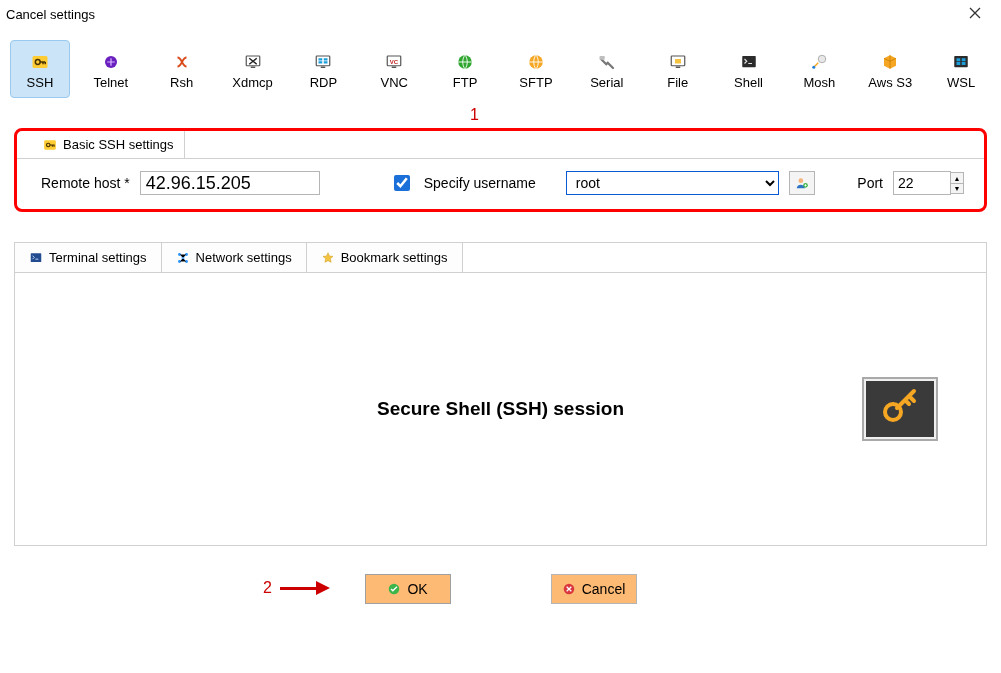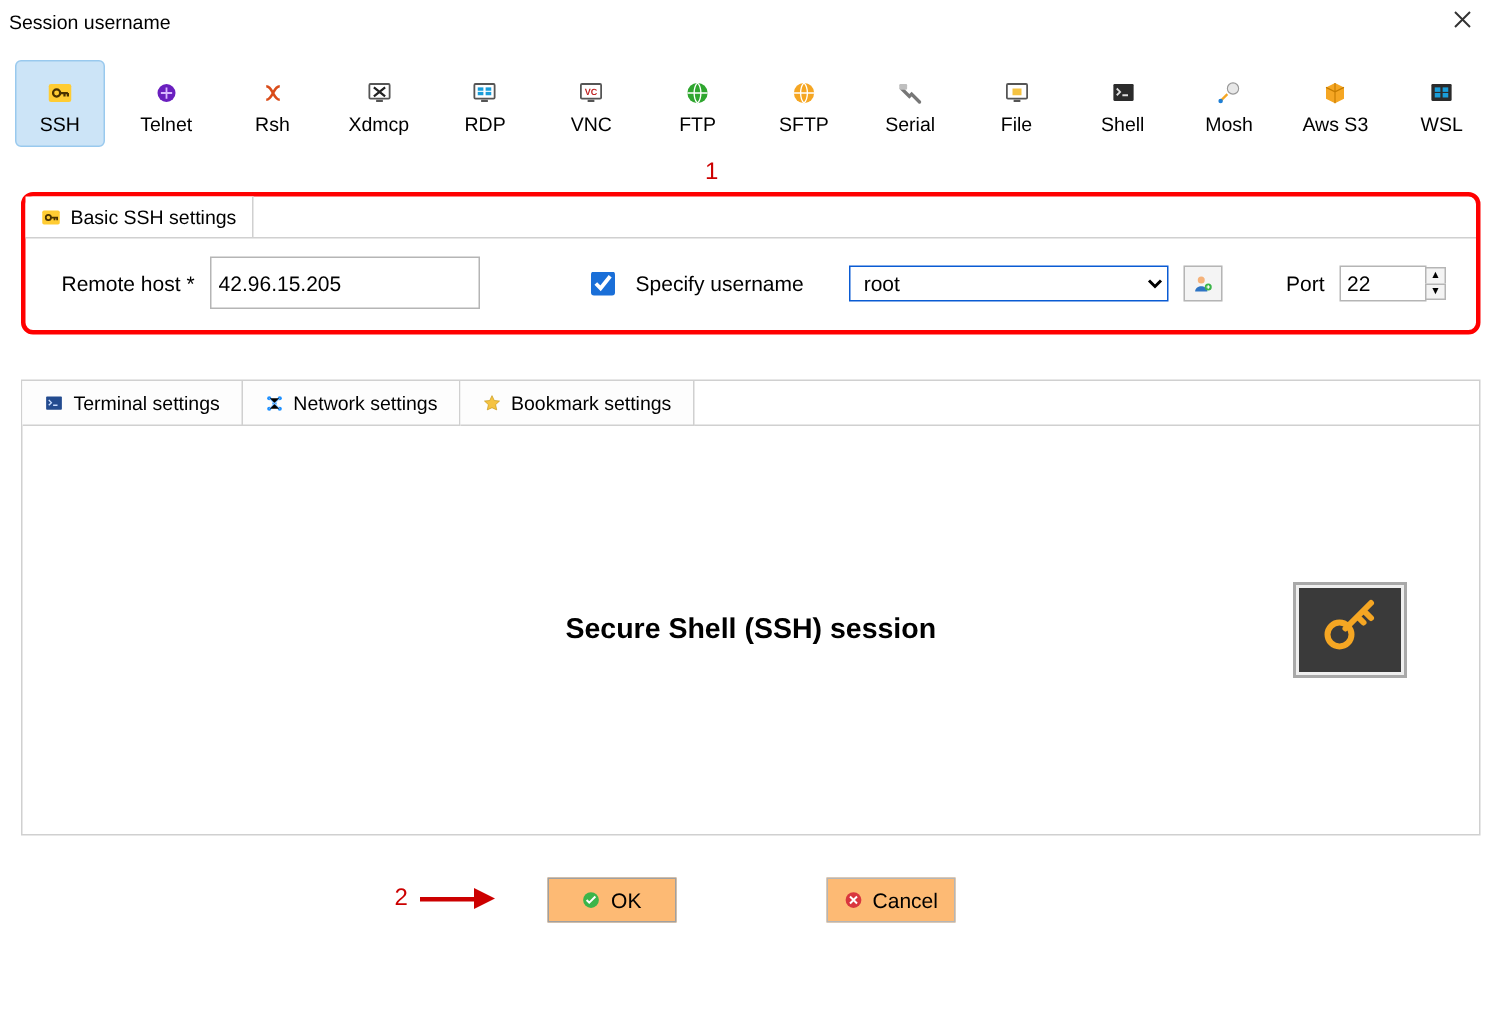--- a/index.html
+++ b/index.html
@@ -83,33 +83,34 @@
     border-bottom: 1px solid #d0d0d0;
   }
   .basic-panel .tab {
     display: flex;
     align-items: center;
     gap: 6px;
     padding: 6px 10px;
     background: #fff;
     border-right: 1px solid #d0d0d0;
     font-size: 13px;
+    margin-left: 16px;
   }
   .basic-panel .body {
     display: flex;
     align-items: center;
     padding: 12px 20px 14px 24px;
     gap: 10px;
   }
   .field-label { font-size: 14px; }
   .text-input {
-    height: 35px;
+    height: 24px;
     border: 1px solid #b5b5b5;
     padding: 0 5px;
-    font-size: 14px;
+    font-size: 18px;
     background: #fff;
   }
   .remote-host-input { width: 180px; }
   .chk {
     width: 16px; height: 16px; accent-color: #1a6fd8;
     margin: 0 4px 0 0;
   }
   .username-select {
     height: 24px;
     width: 213px;
@@ -239,21 +240,21 @@
   
   .ic { width:18px; height:18px; display:inline-flex; align-items:center; justify-content:center; }
   .ic svg { width:18px; height:18px; }
   .mini-ic { width:14px; height:14px; display:inline-flex; align-items:center; justify-content:center; }
   .mini-ic svg { width:14px; height:14px; }
 </style>
 </head>
 <body>
 
 <div class="titlebar">
-  <span>Session username</span>
+  <span>Cancel settings</span>
   <div class="close-btn">
     <span>
       <svg viewBox="0 0 12 12">
           <path d="M1 1 L11 11 M11 1 L1 11" stroke="#333" stroke-width="1.3" fill="none"></path>
         </svg>
     </span>
   </div>
 </div>
 
 <div class="protocols">

